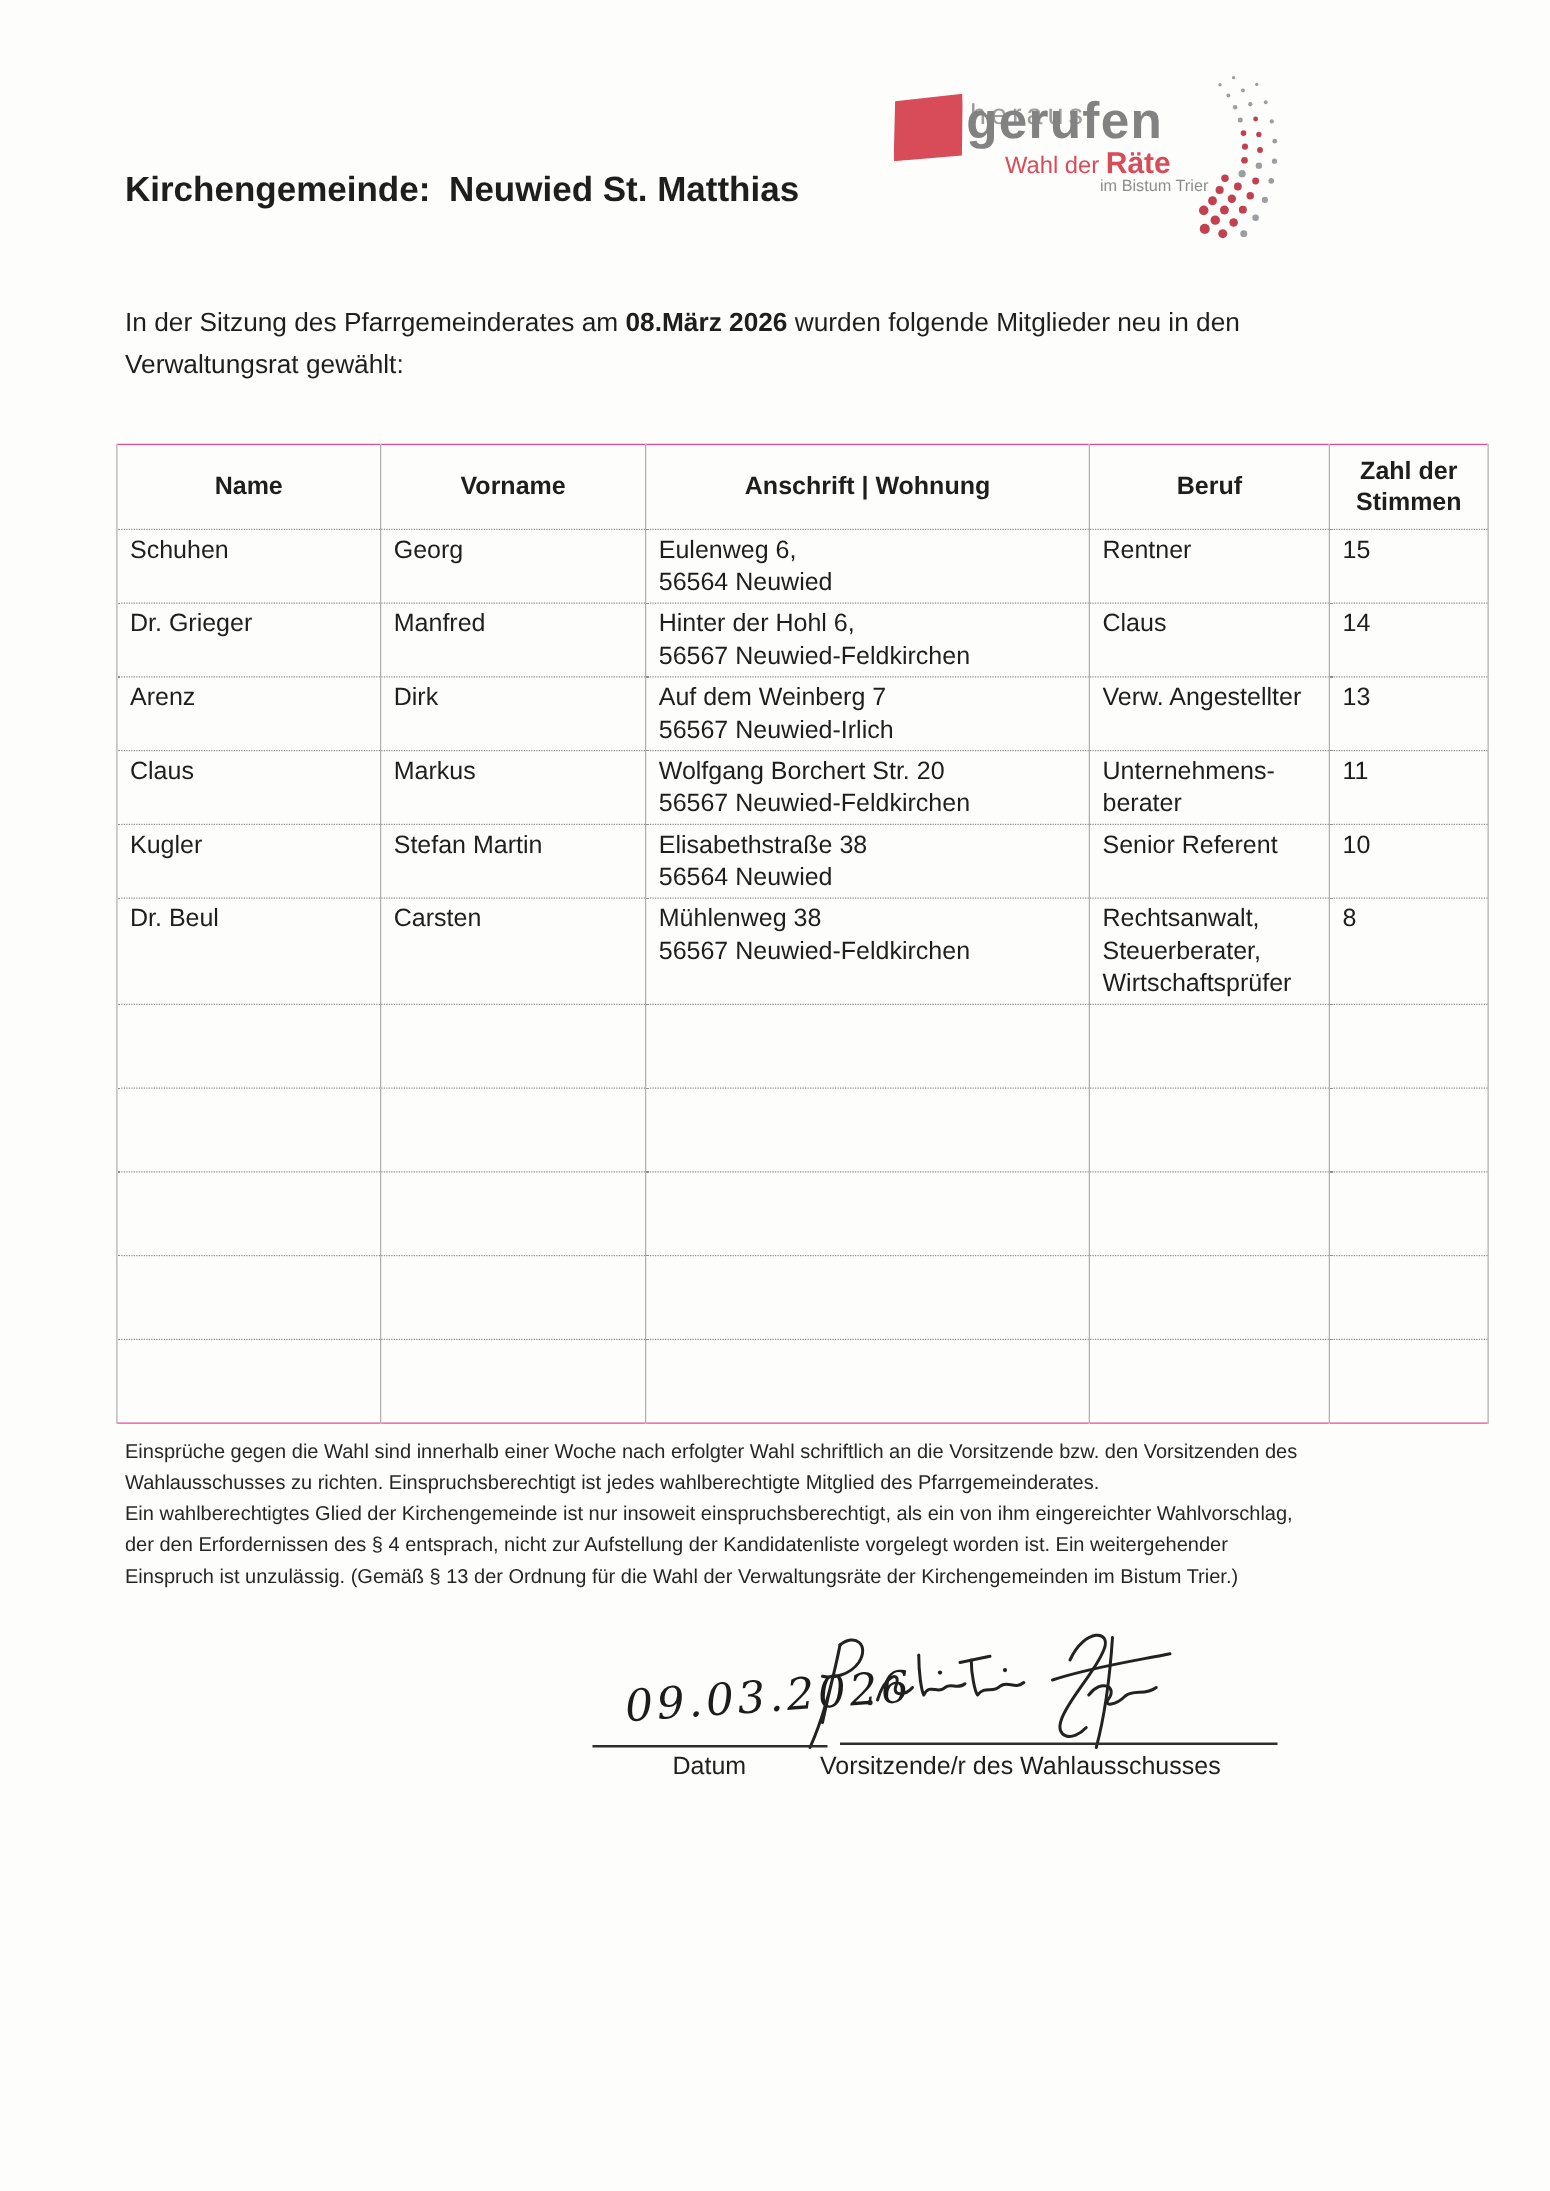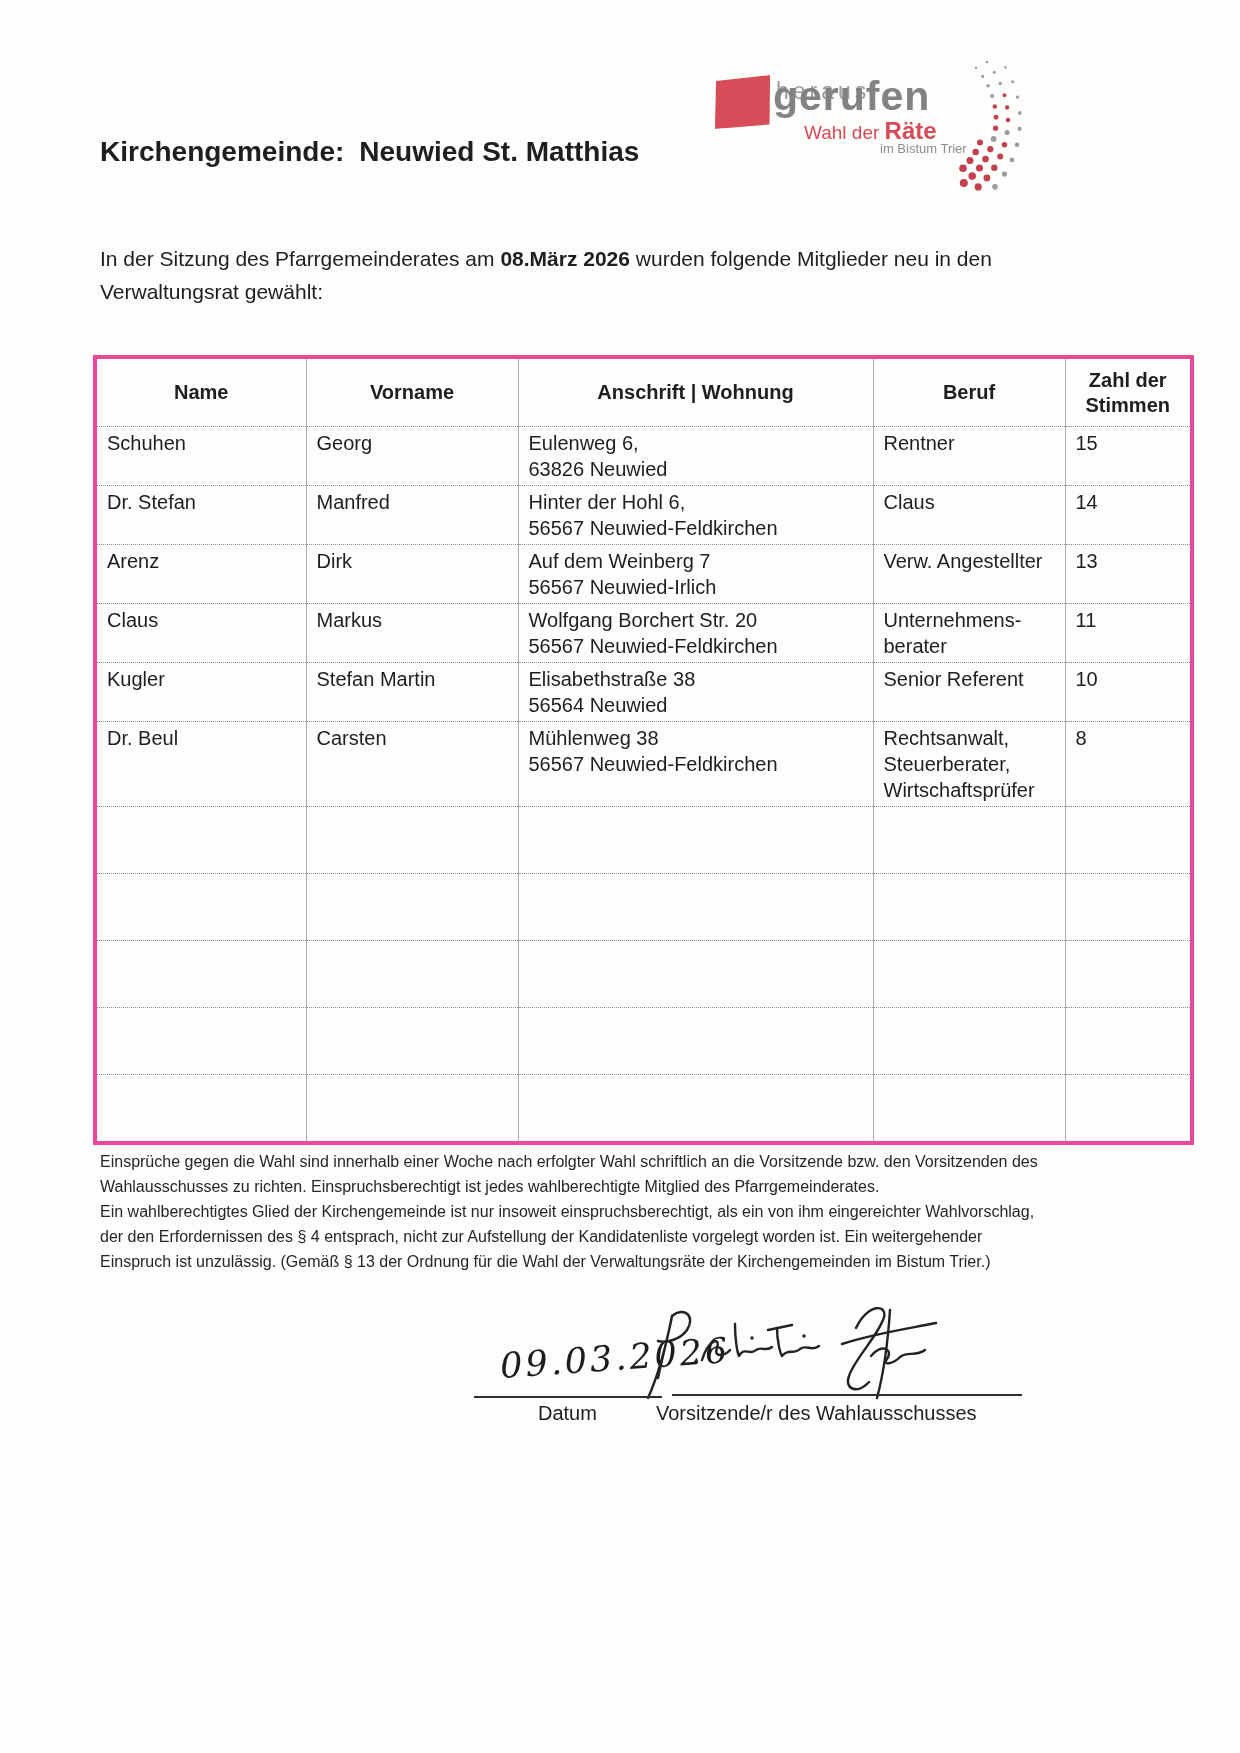--- a/index.html
+++ b/index.html
@@ -27,21 +27,21 @@
   .intro{position:absolute;left:100px;top:243px;width:970px;margin:0;
     font-size:21px;line-height:1.55;}
   .b{font-weight:bold;}
   
   .main-table{position:absolute;left:93px;top:355px;width:1097px;
     border-collapse:collapse;table-layout:fixed;font-size:20px;}
   .main-table th,.main-table td{
     border-top:1px dotted #8f8f8f;border-bottom:1px dotted #8f8f8f;
     border-left:1px solid #b0b0b0;border-right:1px solid #b0b0b0;
     white-space:pre-line;overflow:hidden;}
-  .main-table{border:4px solid #ec4899;}
+  .main-table{border:1px solid #ec4899;}
   .main-table th{height:63px;font-weight:bold;text-align:center;vertical-align:middle;
     line-height:1.25;padding:2px 6px;}
   .main-table td{vertical-align:top;text-align:left;padding:3px 10px;line-height:1.3;}
   .main-table tr.empty td{height:60px;}
   
   .footnote{position:absolute;left:100px;top:1150px;width:940px;
     font-size:16px;line-height:1.56;color:#262626;}
   .footnote p{margin:0;}
   
   .sig-date{position:absolute;left:500px;top:1338px;
@@ -132,26 +132,26 @@
         <th>Anschrift | Wohnung</th>
         <th>Beruf</th>
         <th>Zahl der Stimmen</th>
       </tr>
     </thead>
     <tbody>
       <tr>
         <td>Schuhen</td>
         <td>Georg</td>
         <td>Eulenweg 6,
-63826 Neuwied</td>
+56564 Neuwied</td>
         <td>Rentner</td>
         <td>15</td>
       </tr>
       <tr>
-        <td>Dr. Stefan</td>
+        <td>Dr. Grieger</td>
         <td>Manfred</td>
         <td>Hinter der Hohl 6,
 56567 Neuwied-Feldkirchen</td>
         <td>Claus</td>
         <td>14</td>
       </tr>
       <tr>
         <td>Arenz</td>
         <td>Dirk</td>
         <td>Auf dem Weinberg 7

